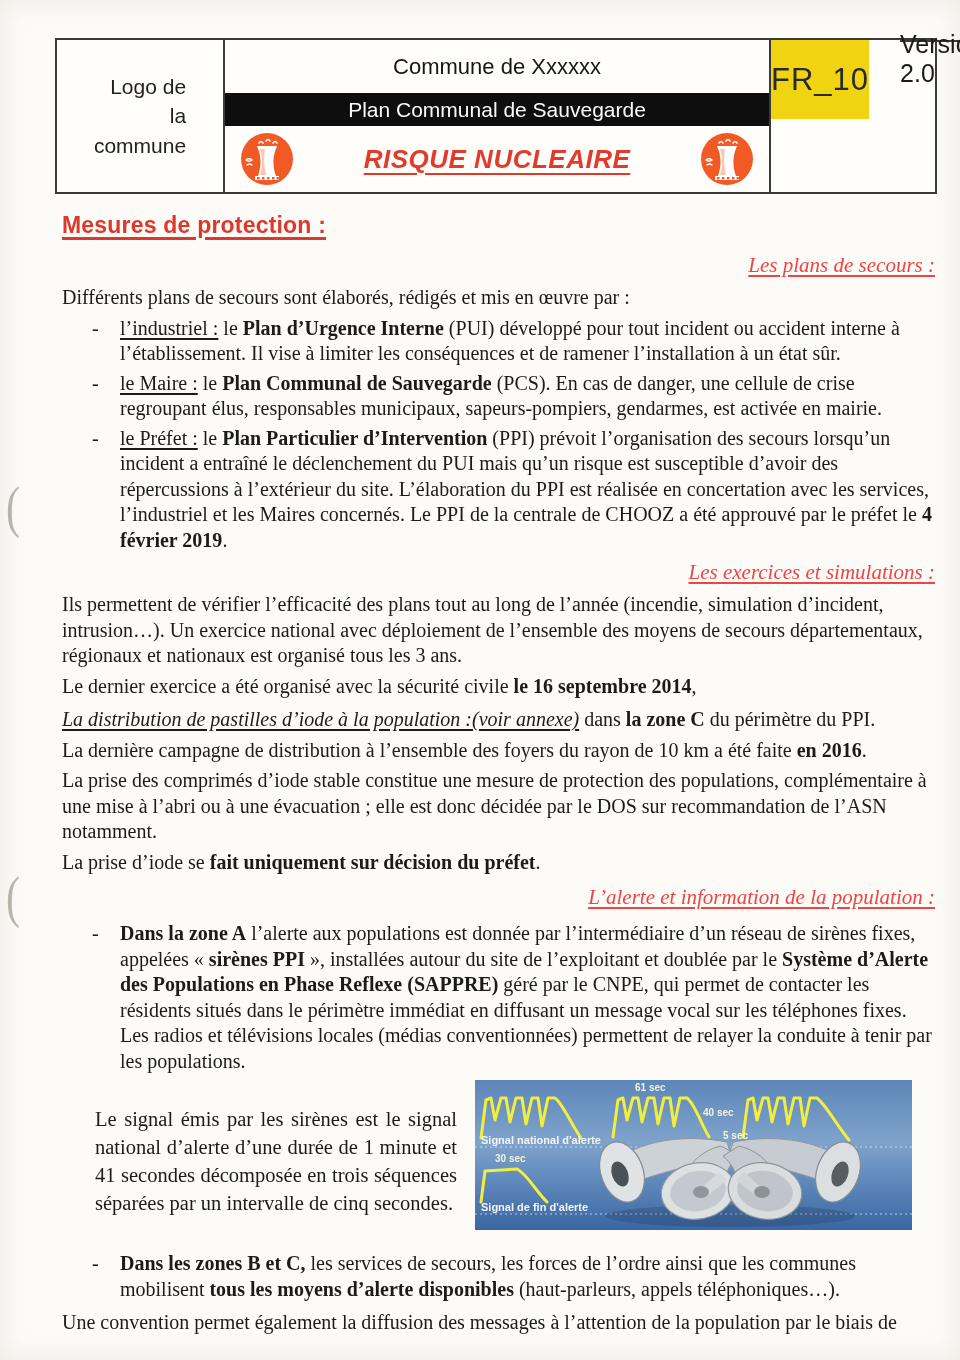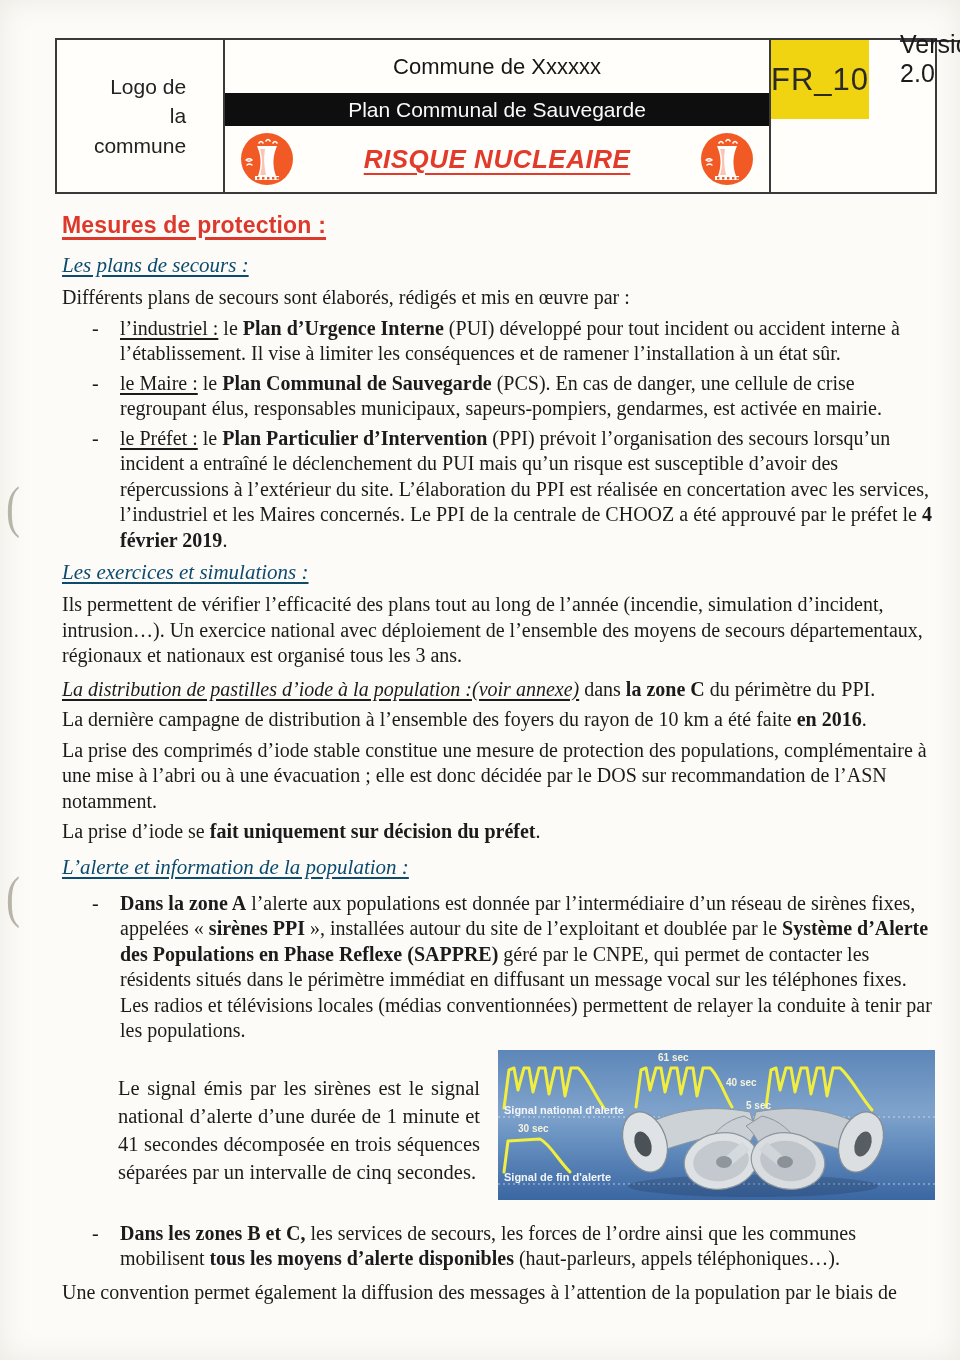--- a/index.html
+++ b/index.html
@@ -34,33 +34,33 @@
   .row-date{ flex:1; border-top:2px solid #3a3a3a; display:flex; align-items:center; justify-content:center; font-size:14px;}
   .tower-icon{ width:56px; height:56px; flex:0 0 auto;}
   
   .content{ position:absolute; left:62px; top:212px; width:873px;}
   h1.doc-title{
     margin:0 0 14px; font-family:"Liberation Sans", sans-serif; font-weight:bold;
     font-size:23px; color:#dd382c; letter-spacing:.2px;
     text-decoration:underline; text-decoration-thickness:2.5px; text-underline-offset:4px;
   }
   h2.sec{
-    margin:7px 0 7px; font-size:21px; font-weight:normal; font-style:italic; color:#0c4a6e;
-    text-decoration:underline; text-underline-offset:3px; text-decoration-thickness:1.5px;
+    margin:7px 0 7px; font-size:21px; font-weight:normal; font-style:italic; color:#ef4444;
+    text-decoration:underline; text-underline-offset:3px; text-decoration-thickness:1.5px;text-align:right;
   }
   h2.sec.mt{ margin-top:10px; margin-bottom:11px;}
   p.body{ margin:0 0 5px; font-size:20px; line-height:25.5px;}
   p.mt8{ margin-top:8px;}
   .bullet{ display:flex; margin:0 0 4px; padding-left:30px; font-size:20px; line-height:25.5px;}
   .bullet .dash{ width:28px; flex:0 0 auto;}
   .bullet .btxt{ flex:1;}
   .sg-n{} .sg-b{font-weight:bold;} .sg-u{text-decoration:underline; text-underline-offset:3px;}
   .sg-iu{font-style:italic; text-decoration:underline; text-underline-offset:3px;}
   .signal-row{ display:flex; margin:4px 0 14px;}
-  .signal-text{ width:362px; margin-left:56px; text-align:justify; font-size:20.5px; line-height:28px;}
+  .signal-text{ width:362px; margin-left:33px; text-align:justify; font-size:20.5px; line-height:28px;}
   .signal-img{ width:437px; height:150px; margin-left:18px; margin-top:-4px; flex:0 0 auto;}
   .bullet.mb10{ margin-bottom:10px;}
   
   .scan-paren{ position:absolute; left:6px; font-size:42px; color:#b9b4aa;
     font-family:"Liberation Serif", serif; transform:scaleY(1.35); line-height:1;}
   .sp1{ top:486px;} .sp2{ top:876px;}
 </style>
 </head>
 <body>
 
@@ -130,20 +130,21 @@
       <span class="dash">-</span>
       <span class="btxt"><span class="sg-u">le Maire :</span><span class="sg-n"> le </span><span class="sg-b">Plan Communal de Sauvegarde</span><span class="sg-n"> (PCS). En cas de danger, une cellule de crise regroupant élus, responsables municipaux, sapeurs-pompiers, gendarmes, est activée en mairie.</span></span>
     </div>
     <div class="bullet">
       <span class="dash">-</span>
       <span class="btxt"><span class="sg-u">le Préfet :</span><span class="sg-n"> le </span><span class="sg-b">Plan Particulier d’Intervention</span><span class="sg-n"> (PPI) prévoit l’organisation des secours lorsqu’un incident a entraîné le déclenchement du PUI mais qu’un risque est susceptible d’avoir des répercussions à l’extérieur du site. L’élaboration du PPI est réalisée en concertation avec les services, l’industriel et les Maires concernés. Le PPI de la centrale de CHOOZ a été approuvé par le préfet le </span><span class="sg-b">4 février 2019</span><span class="sg-n">.</span></span>
     </div>
 
     <h2 class="sec">Les exercices et simulations :</h2>
     <p class="body">Ils permettent de vérifier l’efficacité des plans tout au long de l’année (incendie, simulation d’incident, intrusion…). Un exercice national avec déploiement de l’ensemble des moyens de secours départementaux, régionaux et nationaux est organisé tous les 3 ans.</p>
+    <p class="body"><span class="sg-n">Le dernier exercice a été organisé avec la sécurité civile </span><span class="sg-b">le 16 septembre 2014</span><span class="sg-n">,</span></p>
 
     <p class="body mt8"><span class="sg-iu">La distribution de pastilles d’iode à la population :(voir annexe)</span><span class="sg-n"> dans </span><span class="sg-b">la zone C</span><span class="sg-n"> du périmètre du PPI.</span></p>
     <p class="body"><span class="sg-n">La dernière campagne de distribution à l’ensemble des foyers du rayon de 10 km a été faite </span><span class="sg-b">en 2016</span><span class="sg-n">.</span></p>
     <p class="body">La prise des comprimés d’iode stable constitue une mesure de protection des populations, complémentaire à une mise à l’abri ou à une évacuation ; elle est donc décidée par le DOS sur recommandation de l’ASN notamment.</p>
     <p class="body"><span class="sg-n">La prise d’iode se </span><span class="sg-b">fait uniquement sur décision du préfet</span><span class="sg-n">.</span></p>
 
     <h2 class="sec mt">L’alerte et information de la population :</h2>
 
     <div class="bullet mb10">
       <span class="dash">-</span>

